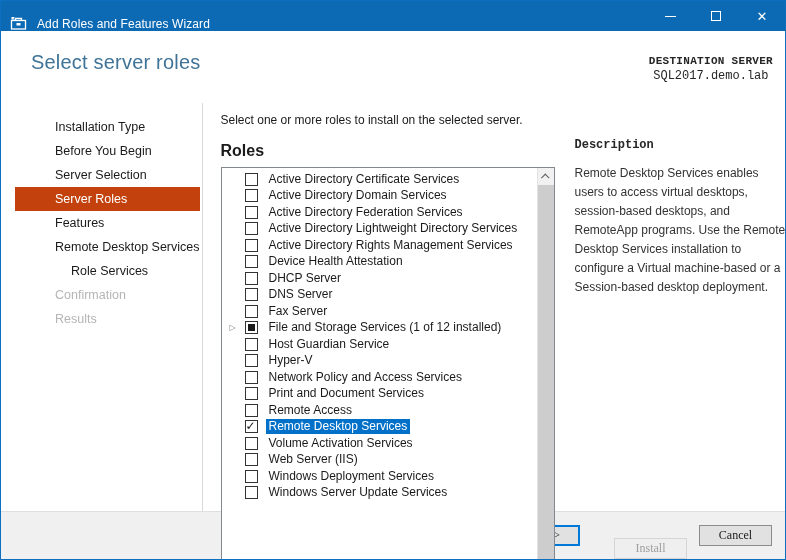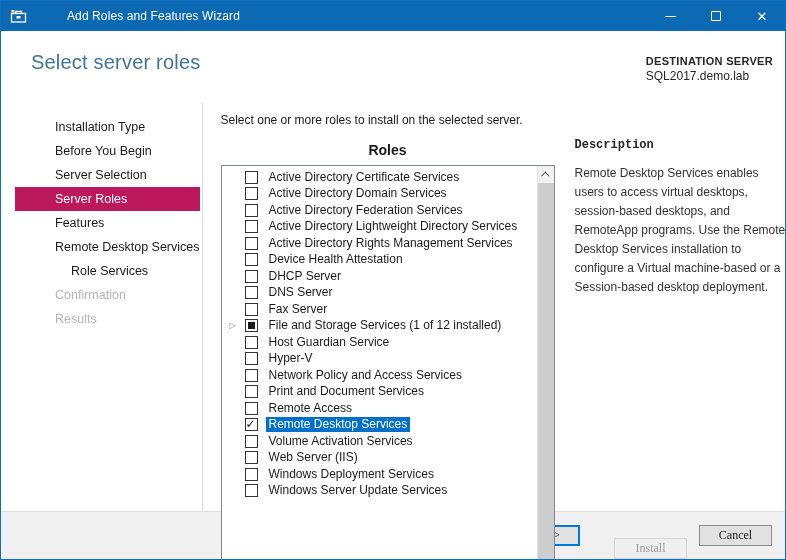--- a/index.html
+++ b/index.html
@@ -4,51 +4,50 @@
 <style>
   * { margin:0; padding:0; box-sizing:border-box; }
   html,body { background:#3a3a3a; font-family:"Liberation Sans","DejaVu Sans",sans-serif; }
   .window{
     width:786px; height:560px; background:#ffffff;
     border:1px solid #0d6fc0; display:flex; flex-direction:column;
     position:relative; overflow:hidden;
   }
   
   .titlebar{
-    height:30px; background:#0c69b4; color:#fff; display:flex; align-items:center;
+    height:30px; background:#0c69b4; color:#fff; display:flex; align-items:flex-end;
     flex:0 0 30px;
-    gap:30px;
   }
   .titlebar .app-icon{ margin-left:9px; width:18px; height:16px; display:flex; align-items:center; }
   .titlebar .title-text{ margin-left:9px; font-size:12px; letter-spacing:.1px; }
   .win-controls{ margin-left:auto; display:flex; height:100%; }
   .win-btn{ width:46px; height:100%; display:flex; align-items:center; justify-content:center; cursor:default; }
   .glyph-min{ width:11px; height:1px; background:#fff; }
   .glyph-max{ width:10px; height:10px; border:1px solid #fff; }
   .glyph-close{ color:#fff; font-size:13px; line-height:13px; }
   
   .header{ flex:0 0 72px; display:flex; padding:20px 12px 0 30px; background:#fff; }
   .page-title{ font-size:20px; font-weight:300; color:#3f7397; letter-spacing:.2px; }
-  .dest{ margin-left:auto; text-align:left; padding-top:4px; }
+  .dest{ margin-left:auto; text-align:center; padding-top:4px;font-family:Liberation Mono, monospace; }
   .dest-label{ font-size:11px; font-weight:bold; color:#262626; letter-spacing:.3px; }
   .dest-server{ font-size:12px; color:#262626; margin-top:2px; }
   
   .body{ flex:1 1 auto; display:flex; min-height:0; }
   .sidebar{ flex:0 0 195px; border-right:1px solid #d9d9d9; padding-top:12px; }
   .nav-item{
     height:24px; line-height:24px; font-size:12.5px; color:#1a1a1a;
     padding-left:40px; margin:0 2px 0 14px; cursor:default; white-space:nowrap;
   }
   .nav-item.indent{ padding-left:56px; }
-  .nav-item.selected{ background:#be185d; color:#fff; }
+  .nav-item.selected{ background:#c2410c; color:#fff; }
   .nav-item.disabled{ color:#b5b5b5; }
   .main{ flex:1 1 auto; padding:10px 12px 0 18px; display:flex; }
   .left-col{ width:334px; flex:0 0 334px; }
   .instruction{ font-size:12px; color:#1a1a1a; white-space:nowrap; }
-  .roles-label{ font-size:14px; font-weight:bold; color:#1a1a1a; margin-top:15px;text-align:center; }
+  .roles-label{ font-size:16px; font-weight:bold; color:#1a1a1a; margin-top:15px; }
   
   .listbox{
     margin-top:7px; width:334px; height:412px; border:1px solid #828790;
     position:relative; background:#fff; overflow:hidden;
   }
   .list-rows{ padding:3px 0 0 8px; }
   .role-row{ height:16.5px; display:flex; align-items:center; font-size:12px; color:#1a1a1a; white-space:nowrap; }
   .tri-slot{ width:15px; flex:0 0 15px; font-size:8px; color:#848484; text-align:left; line-height:10px; }
   .checkbox{
     width:13px; height:13px; flex:0 0 13px; border:1px solid #333; background:#fff;

